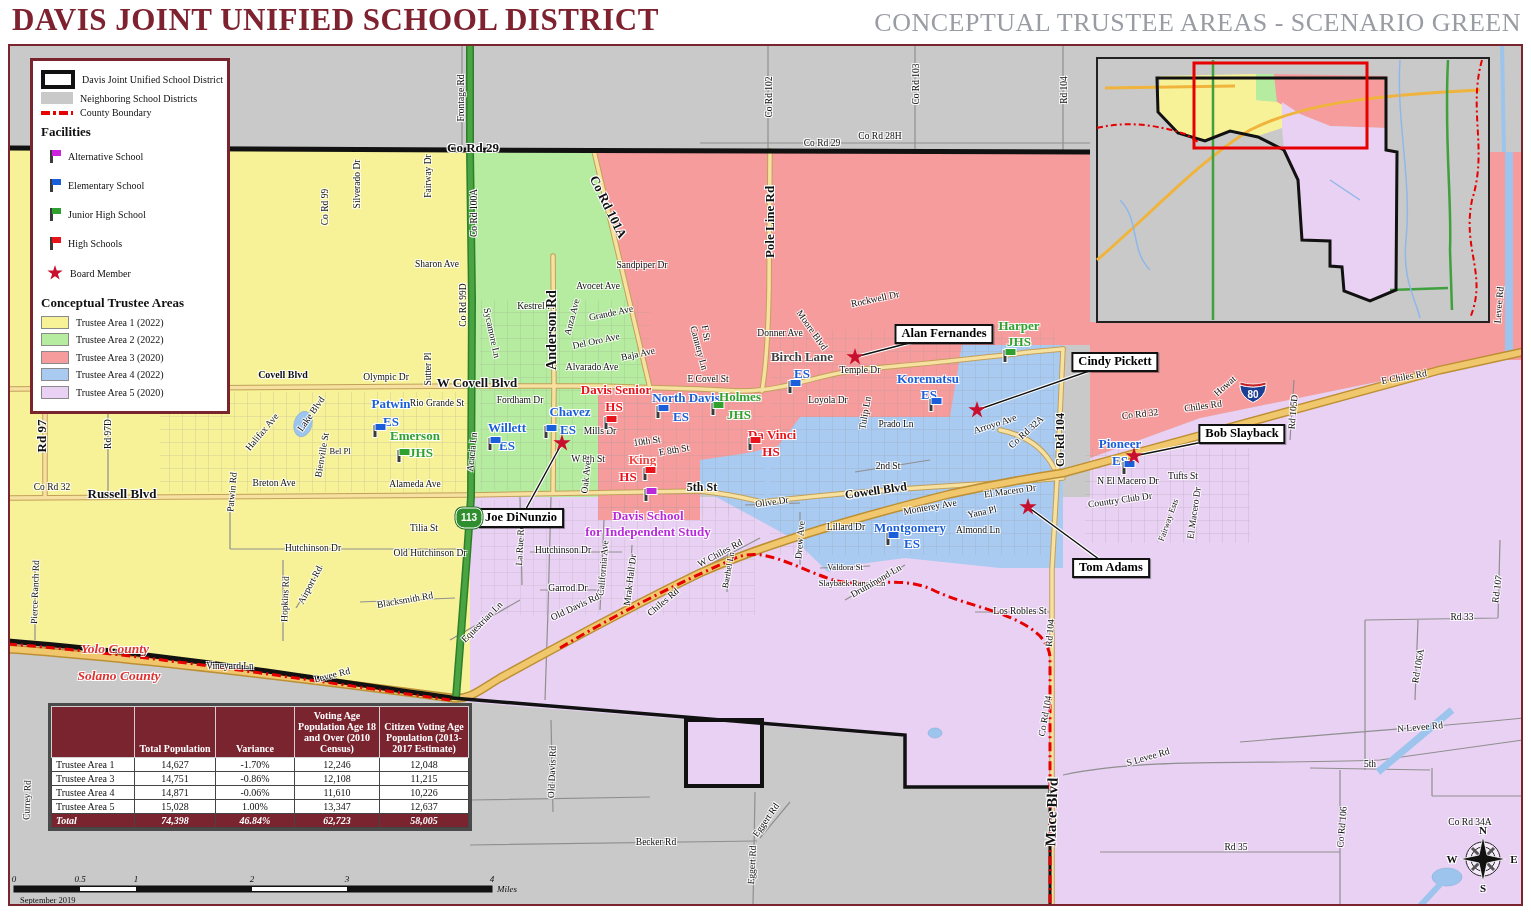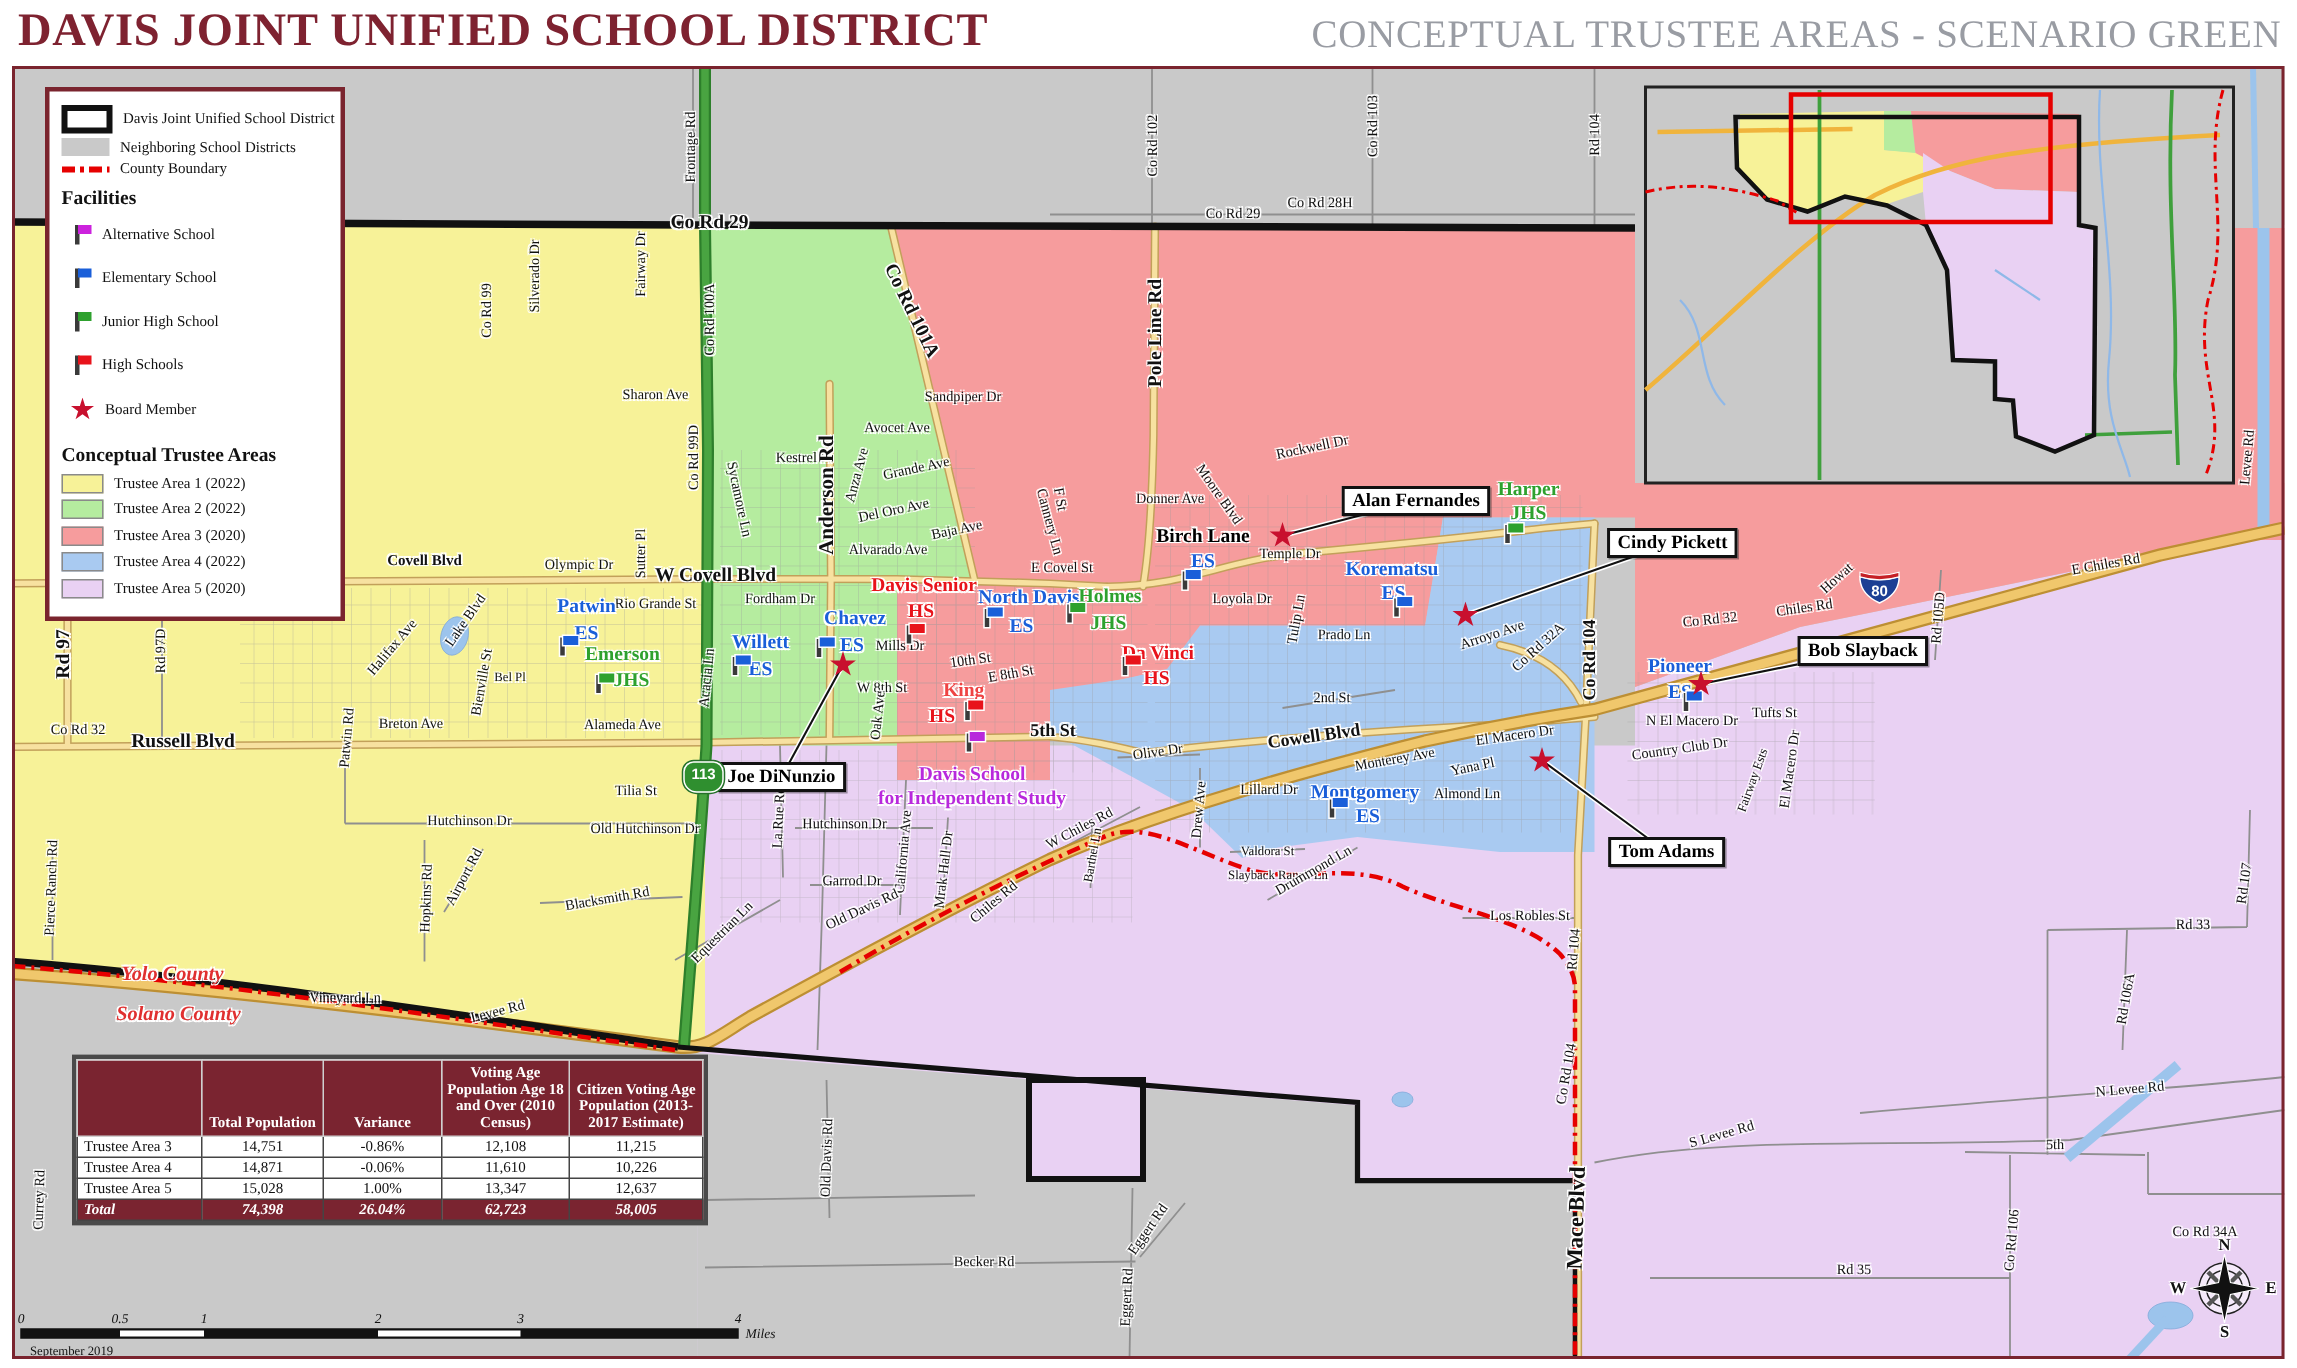--- a/index.html
+++ b/index.html
@@ -356,21 +356,21 @@
       <div class="flag" style="left: 658px; top: 418px; --c: #1A5FD9;"></div>
       <div class="sch" style="left: 740px; top: 397px; color: rgb(46, 161, 46);">Holmes</div>
       <div class="sch" style="left: 739px; top: 415px; color: rgb(46, 161, 46);">JHS</div>
       <div class="flag" style="left: 713px; top: 415px; --c: #2EA12E;"></div>
       <div class="sch" style="left: 772px; top: 435px; color: rgb(232, 19, 27);">Da Vinci</div>
       <div class="sch" style="left: 771px; top: 452px; color: rgb(232, 19, 27);">HS</div>
       <div class="flag" style="left: 750px; top: 450px; --c: #E8131B;"></div>
       <div class="sch" style="left: 627px; top: 460px; color: #ef4444; padding-left: 31px;">King</div>
       <div class="sch" style="left: 628px; top: 477px; color: rgb(232, 19, 27);">HS</div>
       <div class="flag" style="left: 645px; top: 480px; --c: #E8131B;"></div>
-      <div class="sch" style="left: 802px; top: 357px; color: #000000;">Birch Lane</div>
+      <div class="sch" style="left: 802px; top: 357px; color: #404040;">Birch Lane</div>
       <div class="sch" style="left: 802px; top: 374px; color: rgb(26, 95, 217);">ES</div>
       <div class="flag" style="left: 790px; top: 393px; --c: #1A5FD9;"></div>
       <div class="sch" style="left: 928px; top: 379px; color: rgb(26, 95, 217);">Korematsu</div>
       <div class="sch" style="left: 929px; top: 395px; color: rgb(26, 95, 217);">ES</div>
       <div class="flag" style="left: 931px; top: 411px; --c: #1A5FD9;"></div>
       <div class="sch" style="left: 1019px; top: 326px; color: rgb(46, 161, 46);">Harper</div>
       <div class="sch" style="left: 1019px; top: 342px; color: rgb(46, 161, 46);">JHS</div>
       <div class="flag" style="left: 1005px; top: 362px; --c: #2EA12E;"></div>
       <div class="sch" style="left: 910px; top: 528px; color: rgb(26, 95, 217);">Montgomery</div>
       <div class="sch" style="left: 912px; top: 544px; color: rgb(26, 95, 217);">ES</div>
@@ -481,20 +481,27 @@
           <tr id="pt-head">
             <th style="width: 78px;"></th>
             <th style="width: 76px;">Total Population</th>
             <th style="width: 74px;">Variance</th>
             <th style="width: 80px;">Voting Age Population Age 18 and Over (2010 Census)</th>
             <th style="width: 84px;">Citizen Voting Age Population (2013-2017 Estimate)</th>
           </tr>
         </thead>
       <tbody id="pt-body">
           <tr>
+            <td>Trustee Area 1</td>
+            <td>14,627</td>
+            <td>-1.70%</td>
+            <td>12,246</td>
+            <td>12,048</td>
+          </tr>
+          <tr>
             <td>Trustee Area 3</td>
             <td>14,751</td>
             <td>-0.86%</td>
             <td>12,108</td>
             <td>11,215</td>
           </tr>
           <tr>
             <td>Trustee Area 4</td>
             <td>14,871</td>
             <td>-0.06%</td>
@@ -504,21 +511,21 @@
           <tr>
             <td>Trustee Area 5</td>
             <td>15,028</td>
             <td>1.00%</td>
             <td>13,347</td>
             <td>12,637</td>
           </tr>
           <tr class="total">
             <td>Total</td>
             <td>74,398</td>
-            <td>26.04%</td>
+            <td>46.84%</td>
             <td>62,723</td>
             <td>58,005</td>
           </tr>
         </tbody>
     </table>
   </div>
 
   <div id="sb-ticks">
       <div class="sb-tick" style="left: 14px; top: 874px;">0</div>
       <div class="sb-tick" style="left: 80px; top: 874px;">0.5</div>

